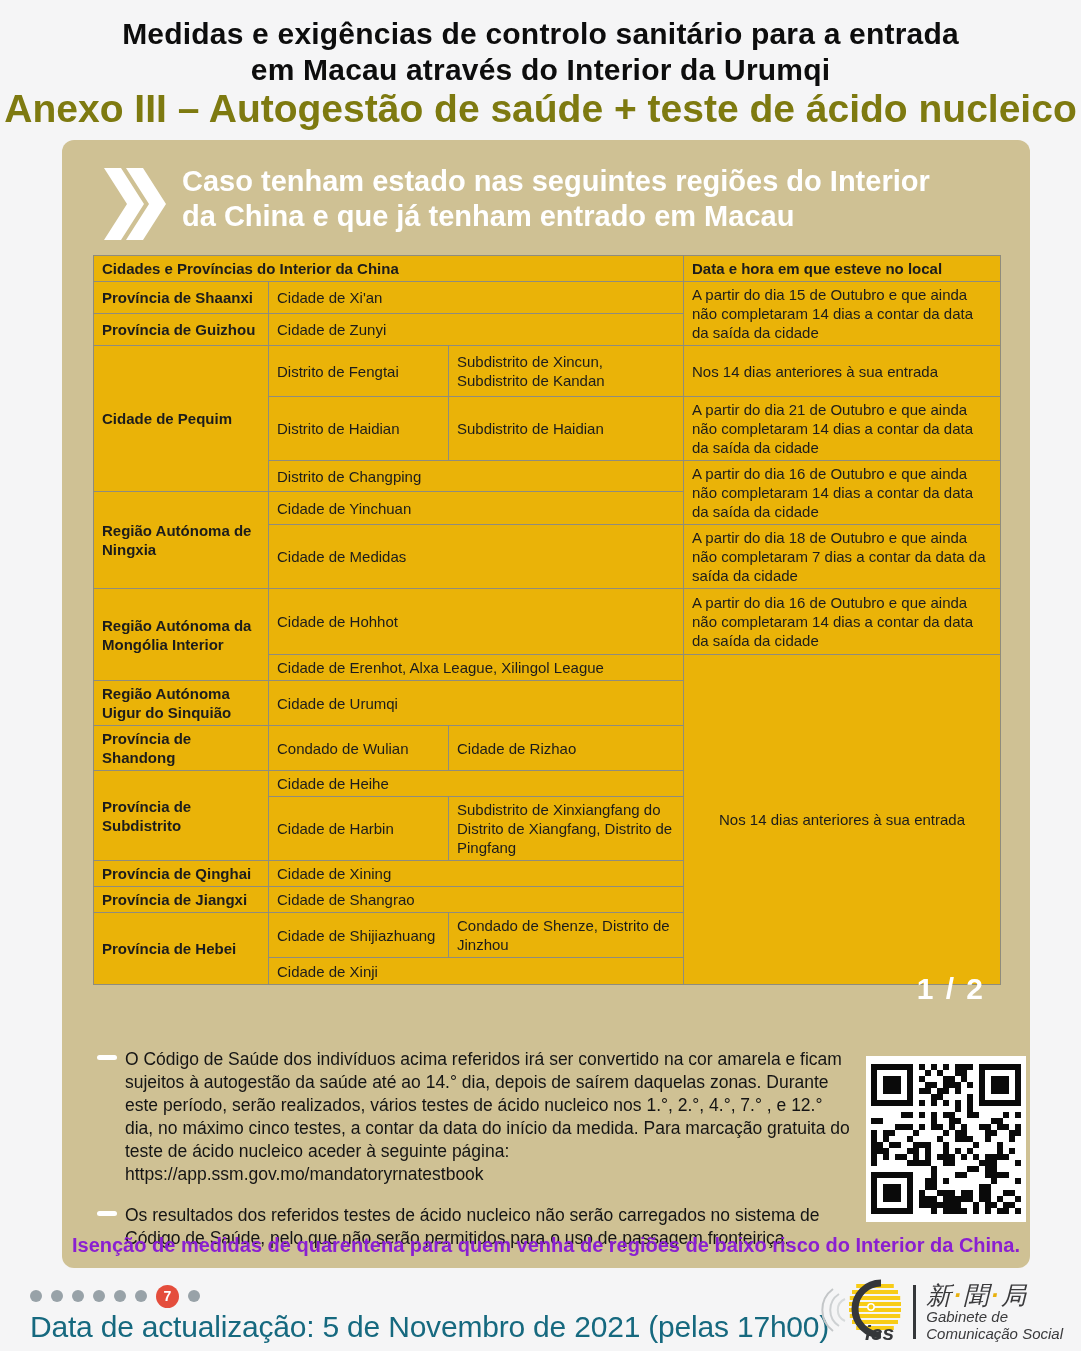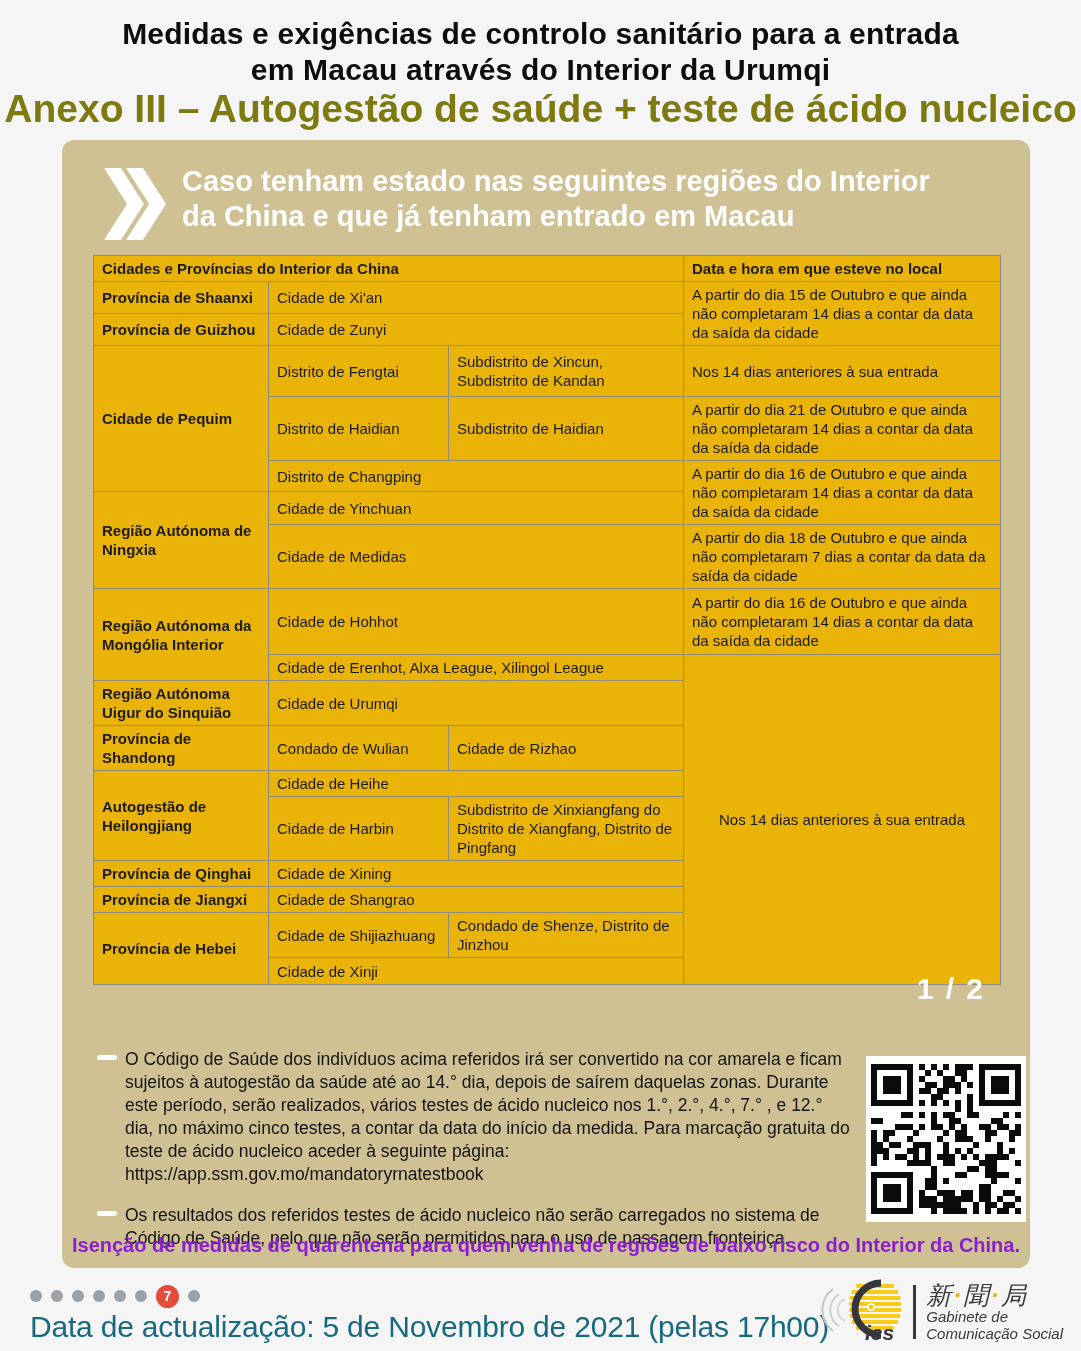--- a/index.html
+++ b/index.html
@@ -162,21 +162,21 @@
             <tr style="height: 45px;">
               <td class="cell-province">Região Autónoma Uigur do Sinquião</td>
               <td colspan="2" class="cell-city">Cidade de Urumqi</td>
             </tr>
             <tr style="height: 43px;">
               <td class="cell-province">Província de Shandong</td>
               <td class="cell-city">Condado de Wulian</td>
               <td class="cell-city">Cidade de Rizhao</td>
             </tr>
             <tr style="height: 26px;">
-              <td rowspan="2" class="cell-province">Autogestão de Heilongjiang</td>
+              <td rowspan="2" class="cell-province">Província de Subdistrito</td>
               <td colspan="2" class="cell-city">Cidade de Heihe</td>
             </tr>
             <tr style="height: 61px;">
               <td class="cell-city">Cidade de Harbin</td>
               <td class="cell-city">Subdistrito de Xinxiangfang do Distrito de Xiangfang, Distrito de Pingfang</td>
             </tr>
             <tr style="height: 25px;">
               <td class="cell-province">Província de Qinghai</td>
               <td colspan="2" class="cell-city">Cidade de Xining</td>
             </tr>

